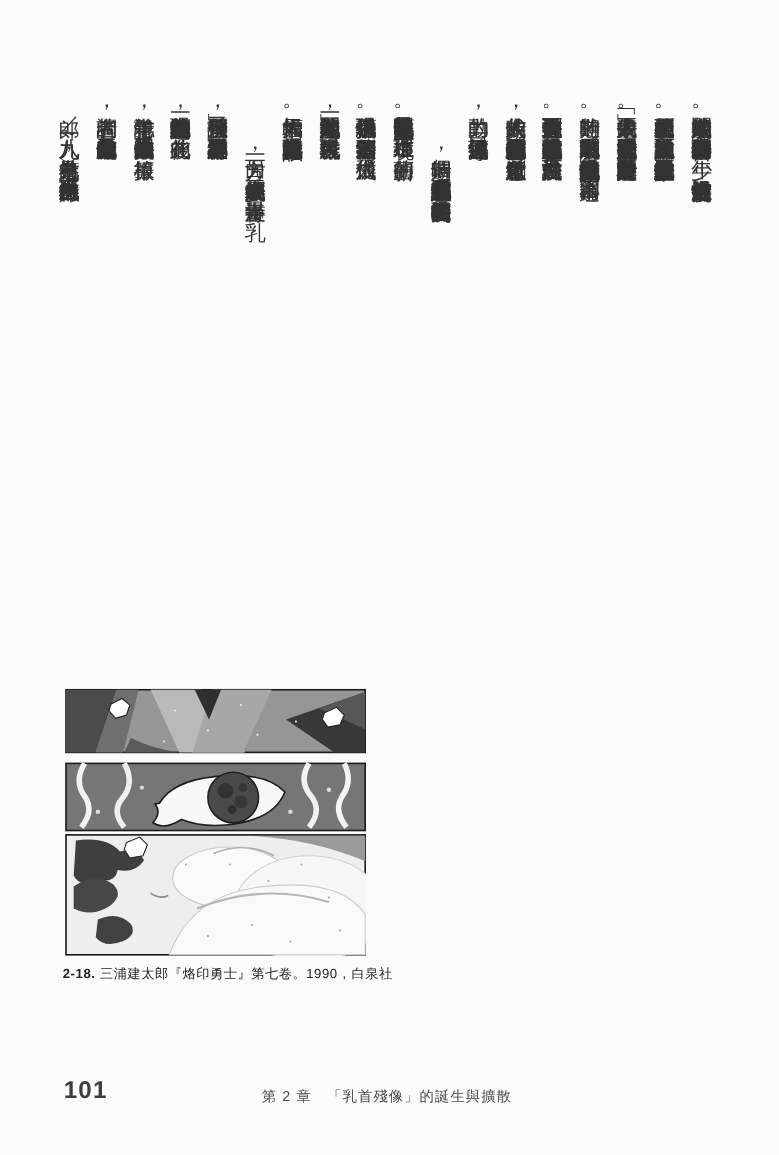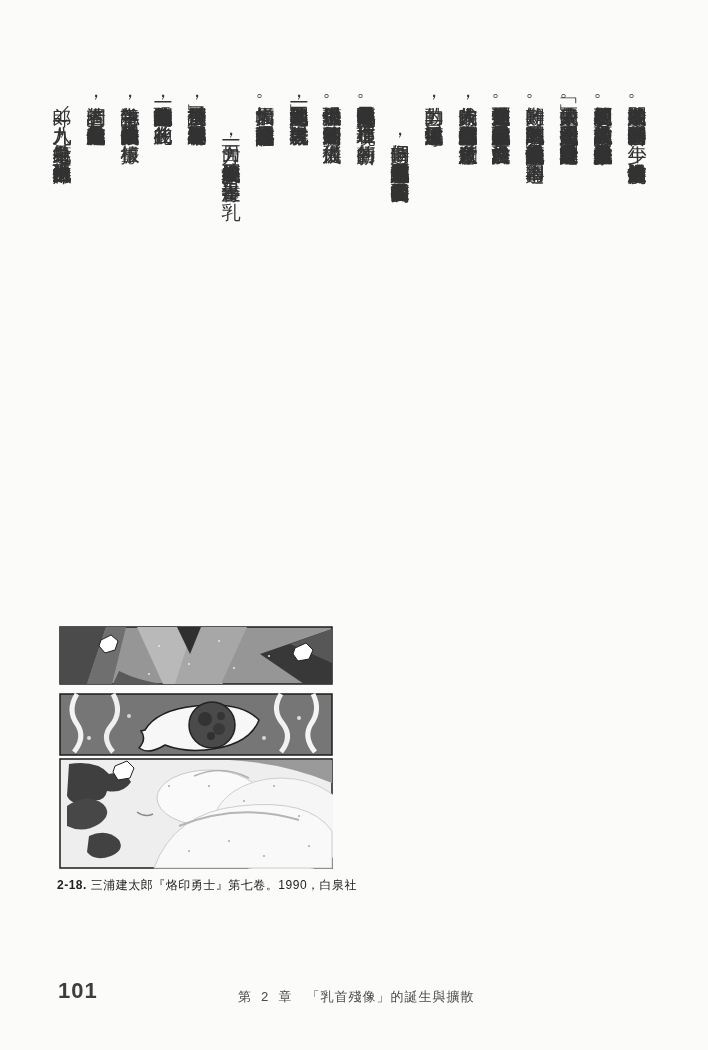--- a/index.html
+++ b/index.html
@@ -28,21 +28,21 @@
   }
   .caption .cap-label{font-weight:bold;margin-right:4px;}
   
   .page-number{
     position:absolute;left:58px;top:978px;
     font-family:"Liberation Sans","DejaVu Sans",sans-serif;
     font-size:22px;font-weight:bold;color:#3d3d3d;letter-spacing:1px;
   }
   .chapter-title{
     position:absolute;left:238px;top:988px;
-    font-family:Liberation Mono, monospace;
+    font-family:Liberation Sans, sans-serif;
     font-size:13px;color:#4a4a4a;letter-spacing:1px;
   }
 </style>
 </head>
 <body>
 
 <div class="page">
 
   <div class="vcol full" style="left:620px">成人漫畫寒冬期的開始。受到俗稱的「宮崎勤事件」的影響，少年、青年系漫畫中過度的性描寫</div>
   <div class="vcol full" style="left:586px">受到很嚴厲的檢視和規範。而在成人系的黃漫雜誌界，很多出版社編輯也要求作家要盡量減少漫</div>

